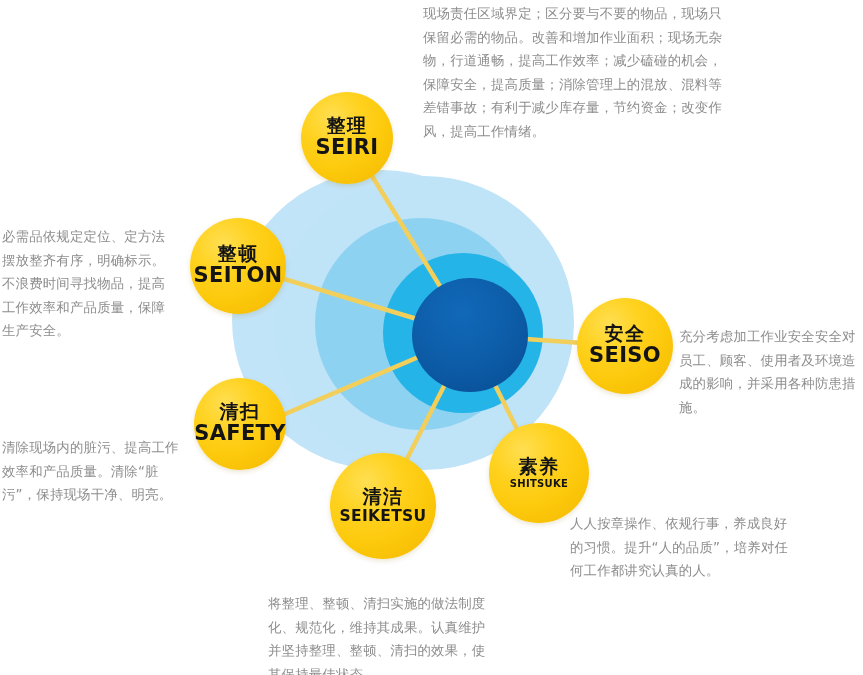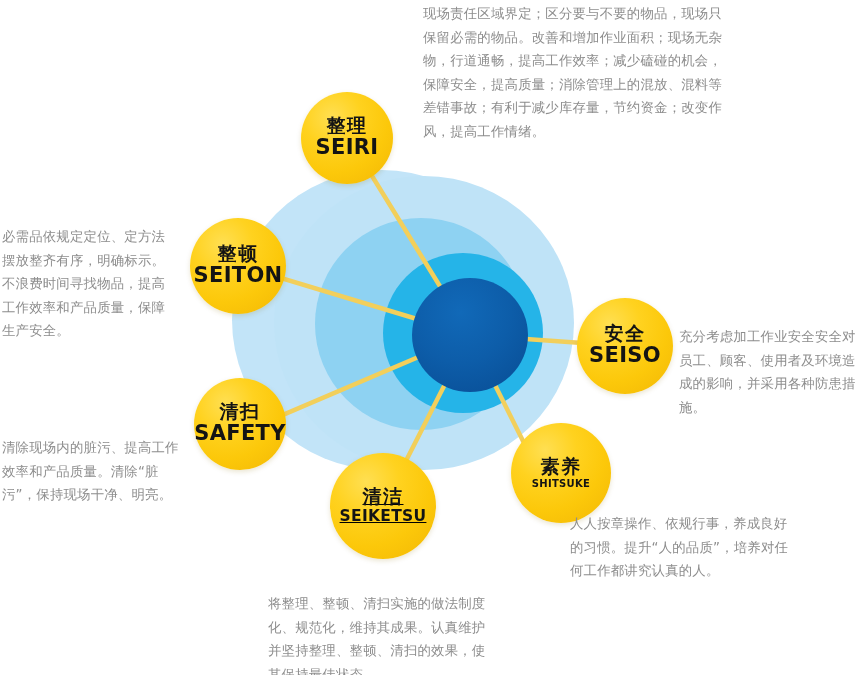--- a/index.html
+++ b/index.html
@@ -70,22 +70,22 @@
     font-size:19px;letter-spacing:1.5px;
   }
   .node .en{
     color:#141414;font-weight:bold;line-height:1.12;
     font-size:21px;letter-spacing:.3px;margin-top:1px;
     font-family:"DejaVu Sans","Liberation Sans",sans-serif;
   }
   #node-seiri   { left:301px; top:92px;  width:92px;  height:92px; }
   #node-seiton  { left:190px; top:218px; width:96px;  height:96px; }
   #node-seiso   { left:194px; top:378px; width:92px;  height:92px; }
-  #node-seiketsu{ left:330px; top:453px; width:106px; height:106px;text-decoration:underline; }
-  #node-shitsuke{ left:489px; top:423px; width:100px; height:100px;margin-left:22px; }
+  #node-seiketsu{ left:330px; top:453px; width:106px; height:106px; }
+  #node-shitsuke{ left:489px; top:423px; width:100px; height:100px; }
   #node-safety  { left:577px; top:298px; width:96px;  height:96px; }
 
   #node-seiketsu .en{font-size:15.5px;}
   #node-shitsuke .en{font-size:10px;}
 </style>
 </head>
 <body>
 
 <div id="stage">
 

